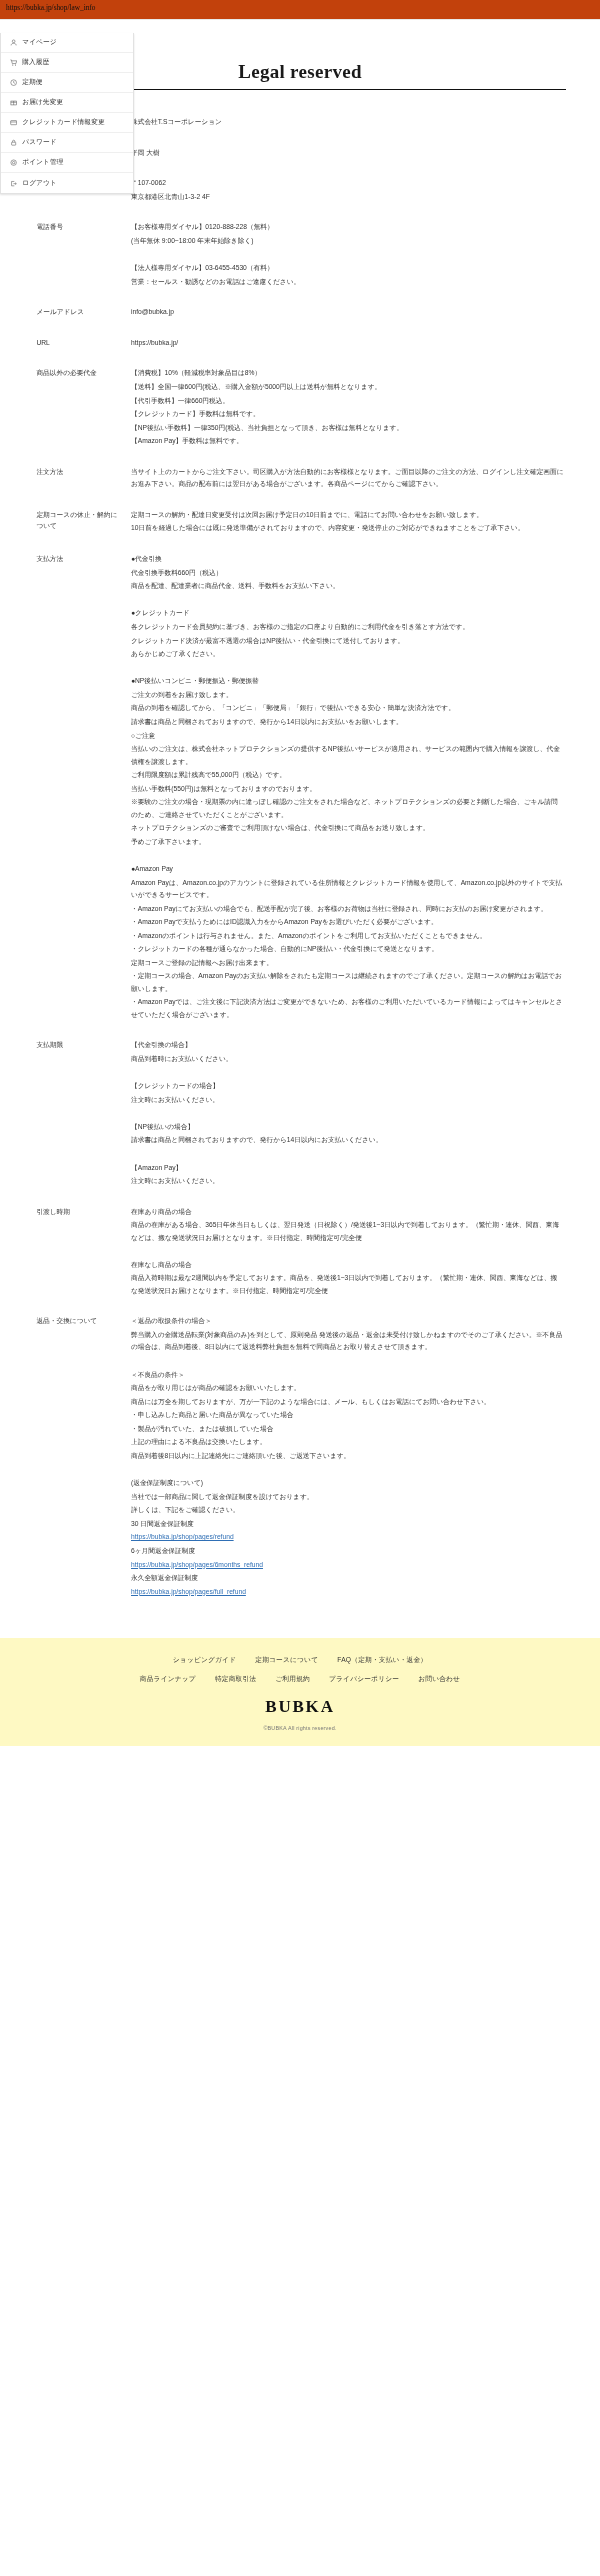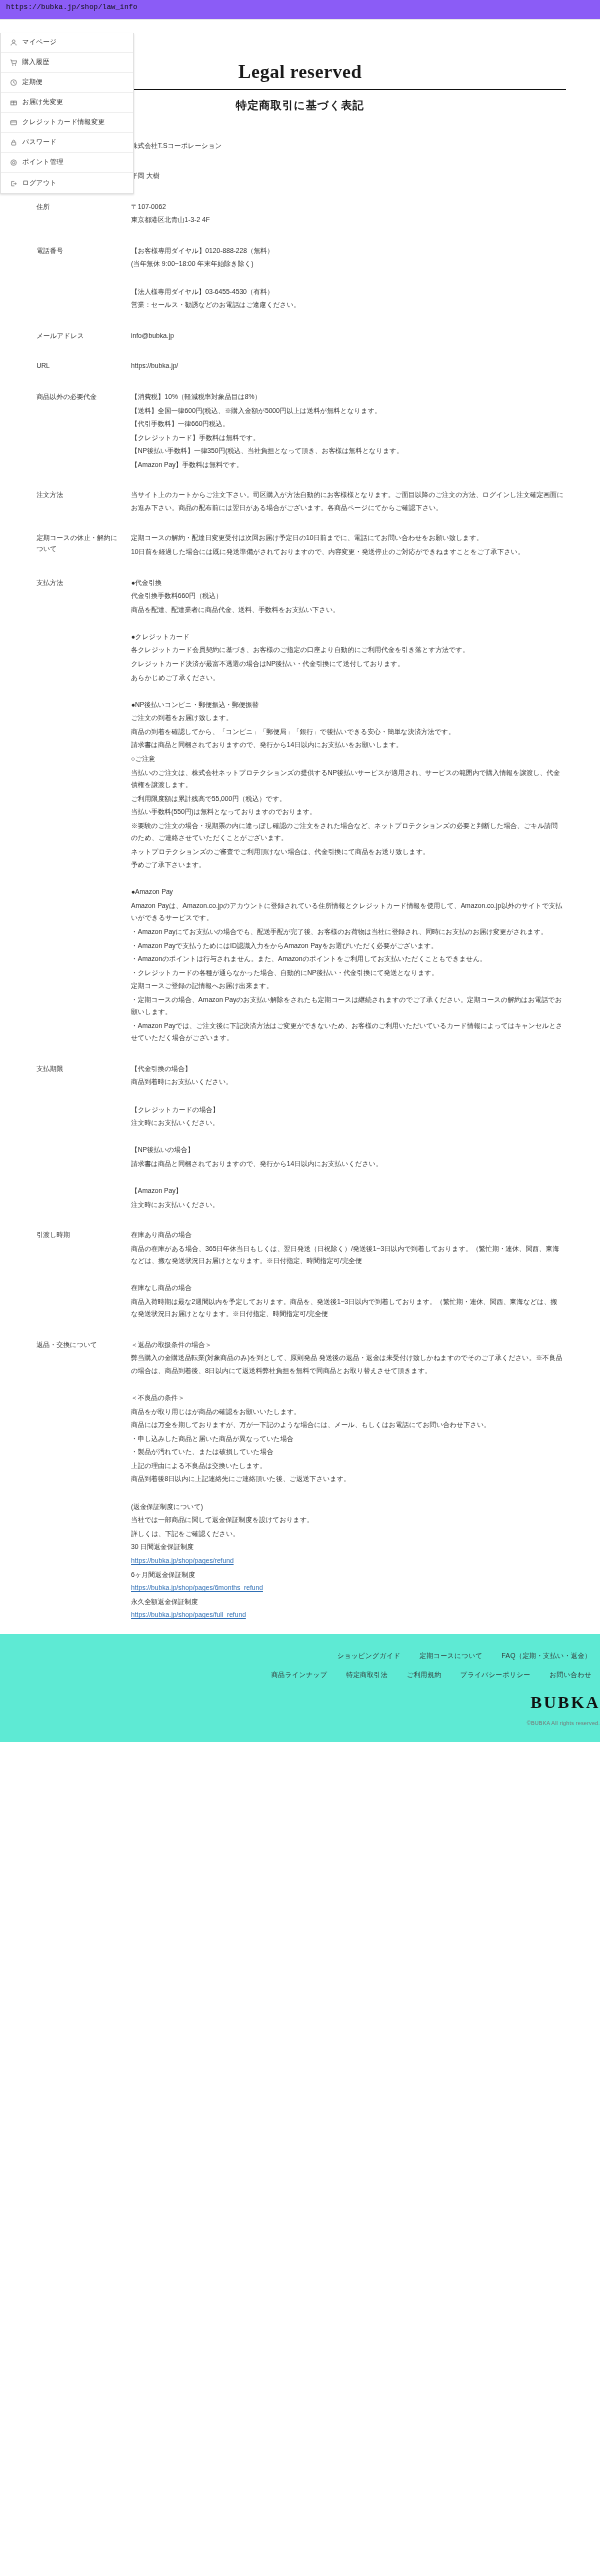--- a/index.html
+++ b/index.html
@@ -7,26 +7,26 @@
   body {
     width: 600px;
     background: #ffffff;
     font-family: "Liberation Sans", sans-serif;
     color: #333333;
     font-size: 7.3px;
     -webkit-font-smoothing: antialiased;
   }
   .urlbar {
     height: 13.3px;
-    background: #8b5cf6;
+    background: #c2410c;
     color: #111;
     font-size: 7.3px;
     padding: 3px 6px 16px 6px;
     border-bottom: 0.6px solid #e8e8e8;
-    font-family: Liberation Mono, monospace;
+    font-family: Liberation Serif, serif;
   }
   .page { position: relative; }
 
   
   .acct-menu {
     position: absolute;
     top: 13.3px;
     left: 0;
     width: 134px;
     background: #ffffff;
@@ -112,23 +112,24 @@
     font-size: 6.7px;
     color: #333;
     padding: 6px 2.4px 11px 6px;
     line-height: 1.85;
   }
   .spec td p { margin: 0 0 1.2px 0; }
   .lnk { color: #2f6fb5; text-decoration: underline; word-break: break-all; }
 
   
   .footer {
-    background: #5eead4;
+    margin-top: 28px;
+    background: #fef9c3;
     padding: 18px 0 15.7px 0;
-    text-align: right;
+    text-align: center;
   }
   .footer .frow {
     font-size: 6.7px;
     color: #333;
     margin-bottom: 9.7px;
     letter-spacing: 0.2px;
   }
   .footer .frow span { margin: 0 8.5px; white-space: nowrap; }
   .brand {
     font-family: "Liberation Serif", serif;
@@ -225,21 +226,20 @@
         </span>
       <span>ログアウト</span>
     </div>
   </div>
 
   <div class="breadcrumb">TOP &gt; 特定商取引に基づく表記</div>
 
   <div class="title-wrap">
     <h1 class="title-en">Legal reserved</h1>
     <hr class="title-rule">
-    <h2 class="title-ja">特定商取引に基づく表記</h2>
   </div>
 
   <table class="spec">
     <tbody id="spec-body">
         <tr>
           <th>販売業者</th>
           <td>
             <p>株式会社T.Sコーポレーション</p>
           </td>
         </tr>

